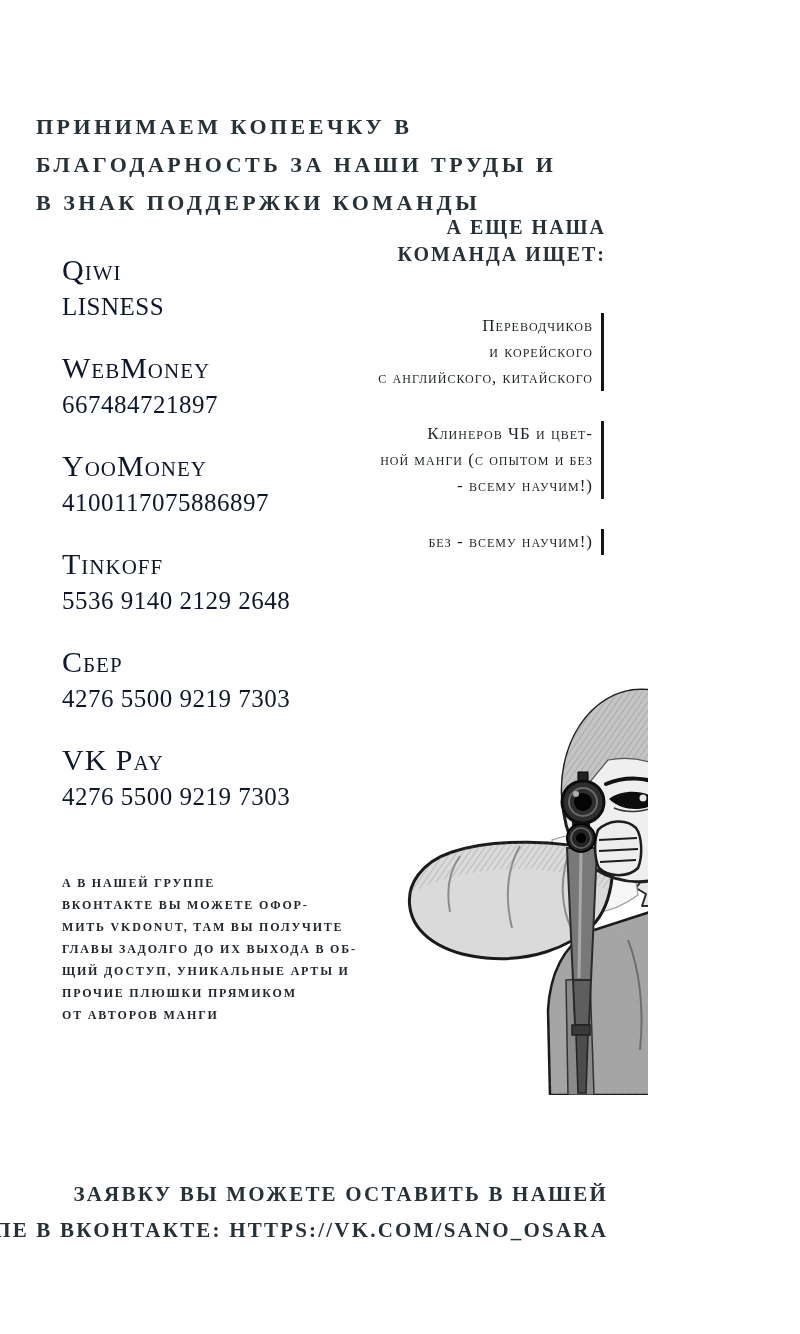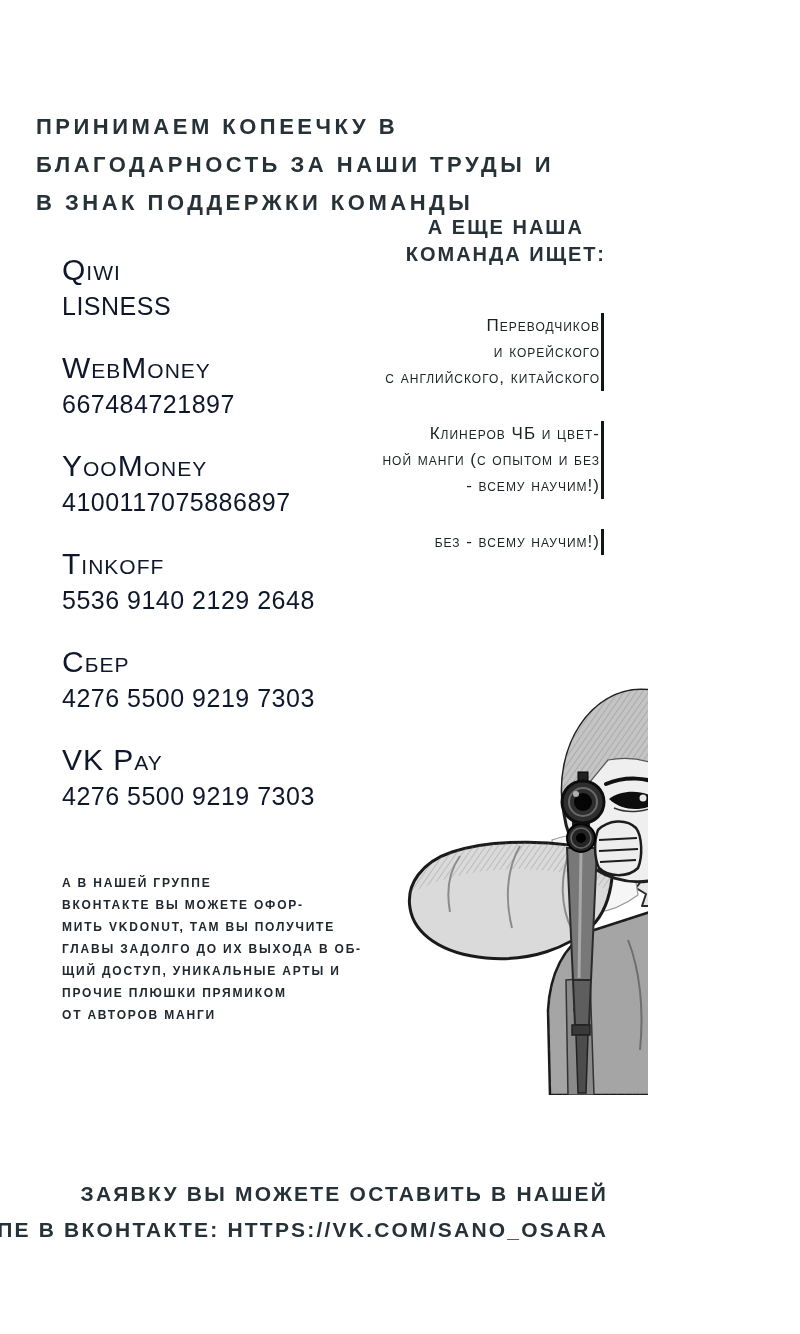--- a/index.html
+++ b/index.html
@@ -1,45 +1,45 @@
 <!DOCTYPE html>
 <html><head>
 <meta charset="utf-8">
 <style>
   html,body{margin:0;padding:0;background:#ffffff;}
   .page{
     position:relative;width:648px;height:1334px;background:#ffffff;overflow:hidden;
-    font-family:Liberation Sans, sans-serif;
+    font-family:Liberation Serif, serif;
   }
   
   .donate-header{
     position:absolute;left:36px;top:108px;
     font-weight:700;font-size:22px;line-height:38px;letter-spacing:3.5px;
     color:#263238;white-space:nowrap;
   }
   
   .recruit-title{
-    position:absolute;right:42px;top:214px;text-align:center;
+    position:absolute;right:42px;top:214px;text-align:right;
     font-weight:700;font-size:20px;line-height:27px;letter-spacing:2px;
     color:#263238;white-space:nowrap;
   }
   
   .payments{position:absolute;left:62px;top:252px;color:#0f172a;}
   .pay-item{margin-bottom:25px;}
   .pay-name{
     font-size:30px;line-height:36px;letter-spacing:1px;
     font-variant-caps:small-caps;white-space:nowrap;
   }
   .pay-value{font-size:25px;line-height:37px;letter-spacing:0.5px;white-space:nowrap;}
   
   .recruit-items{position:absolute;right:44px;top:313px;}
   .r-item{display:flex;justify-content:flex-end;align-items:stretch;margin-bottom:30px;}
   .r-text{
     text-align:right;font-size:17px;line-height:26px;letter-spacing:1px;
-    font-variant-caps:small-caps;color:#1b2225;padding-right:1px;white-space:nowrap;
+    font-variant-caps:small-caps;color:#1b2225;padding-right:8px;white-space:nowrap;
   }
   .r-bar{width:3px;background:#101715;}
   
   .vk-donut{
     position:absolute;left:62px;top:872px;
     font-weight:700;font-size:12px;line-height:22px;letter-spacing:1.8px;
     color:#20282e;white-space:nowrap;
   }
   
   .footer{

